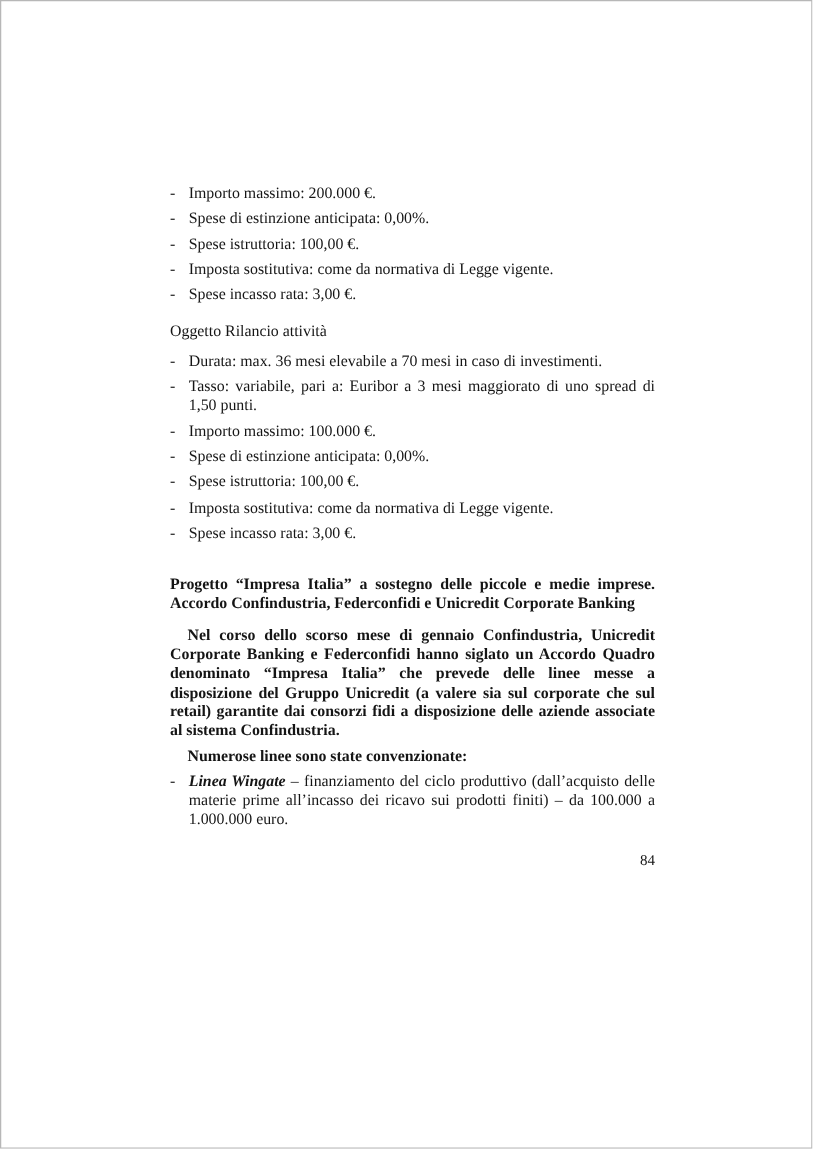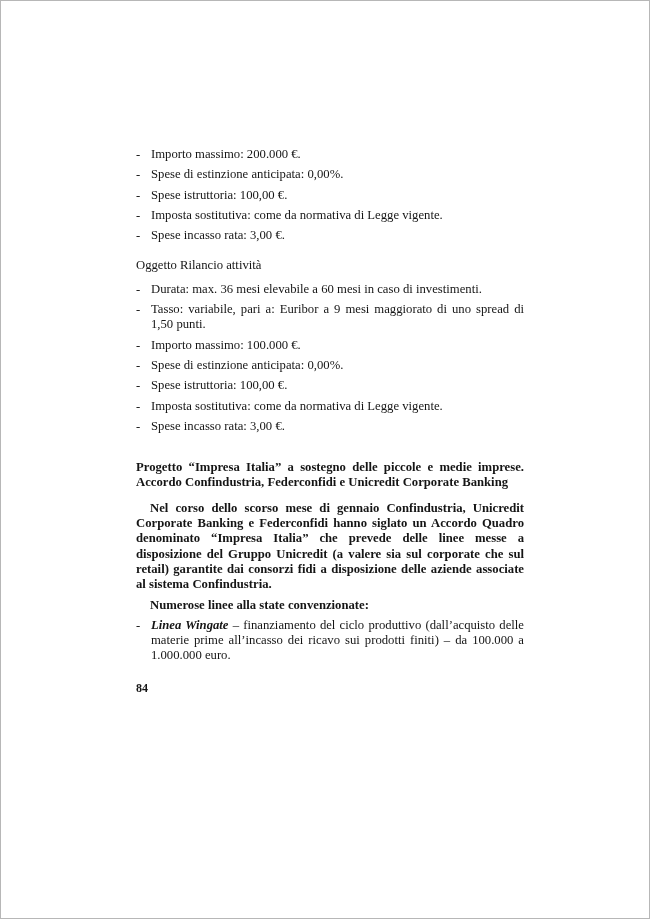--- a/index.html
+++ b/index.html
@@ -56,23 +56,22 @@
     display: flex;
     margin-top: 2px;
   }
   .final-item .fi-text {
     flex: 1 1 auto;
     text-align: justify;
   }
   .italic { font-style: italic; font-weight: bold; }
   .page-number {
     margin-top: 17px;
-    text-align: left;
+    text-align: right;
     font-size: 12px;
-    font-weight: bold;
   }
 </style>
 </head>
 <body>
 
 <div class="page">
   <div class="content">
 
     <div class="list">
       <div class="li">
@@ -95,25 +94,25 @@
         <span class="dash">-</span>
         <span class="li-text">Spese incasso rata: 3,00 €.</span>
       </div>
     </div>
 
     <div class="subheading">Oggetto Rilancio attività</div>
 
     <div class="list">
       <div class="li">
         <span class="dash">-</span>
-        <span class="li-text">Durata: max. 36 mesi elevabile a 60 mesi in caso di investimenti.</span>
+        <span class="li-text">Durata: max. 36 mesi elevabile a 70 mesi in caso di investimenti.</span>
       </div>
       <div class="li">
         <span class="dash">-</span>
-        <span class="li-text">Tasso: variabile, pari a: Euribor a 9 mesi maggiorato di uno spread di 1,50 punti.</span>
+        <span class="li-text">Tasso: variabile, pari a: Euribor a 3 mesi maggiorato di uno spread di 1,50 punti.</span>
       </div>
       <div class="li">
         <span class="dash">-</span>
         <span class="li-text">Importo massimo: 100.000 €.</span>
       </div>
       <div class="li">
         <span class="dash">-</span>
         <span class="li-text">Spese di estinzione anticipata: 0,00%.</span>
       </div>
       <div class="li">
@@ -126,21 +125,21 @@
       </div>
       <div class="li">
         <span class="dash">-</span>
         <span class="li-text">Spese incasso rata: 3,00 €.</span>
       </div>
     </div>
 
     <div class="section-heading">Progetto “Impresa Italia” a sostegno delle piccole e medie imprese. Accordo Confindustria, Federconfidi e Unicredit Corporate Banking</div>
 
     <p class="para">Nel corso dello scorso mese di gennaio Confindustria, Unicredit Corporate Banking e Federconfidi hanno siglato un Accordo Quadro denominato “Impresa Italia” che prevede delle linee messe a disposizione del Gruppo Unicredit (a valere sia sul corporate che sul retail) garantite dai consorzi fidi a disposizione delle aziende associate al sistema Confindustria.</p>
-    <p class="para">Numerose linee alla state convenzionate:</p>
+    <p class="para">Numerose linee sono state convenzionate:</p>
 
     <div class="final-item">
       <span class="dash">-</span>
       <span class="fi-text"><span class="italic">Linea Wingate</span><span> – finanziamento del ciclo produttivo (dall’acquisto delle materie prime all’incasso dei ricavo sui prodotti finiti) – da 100.000 a 1.000.000 euro.</span></span>
     </div>
 
     <div class="page-number">84</div>
 
   </div>
 </div>

